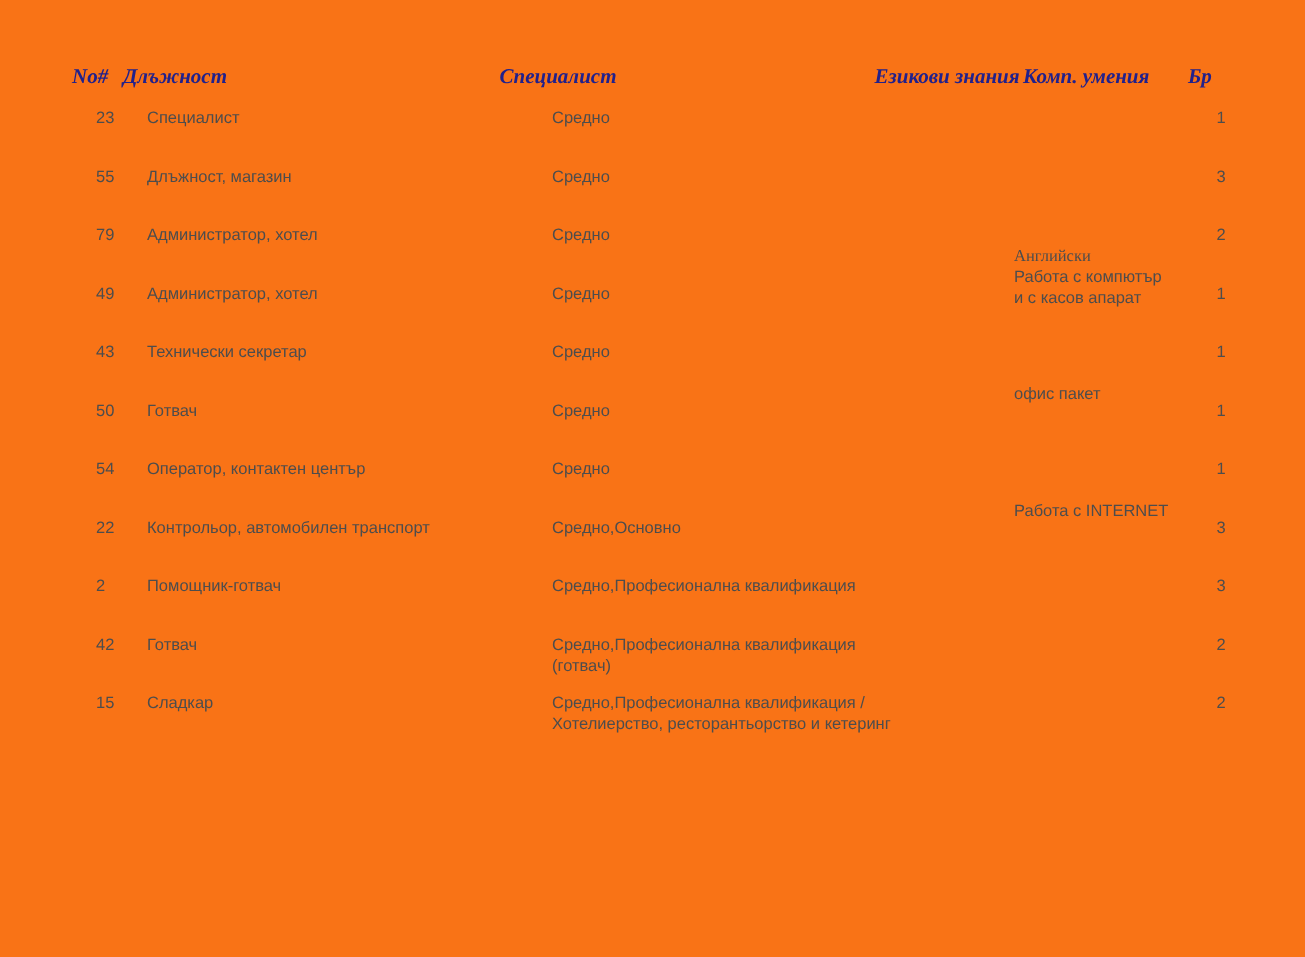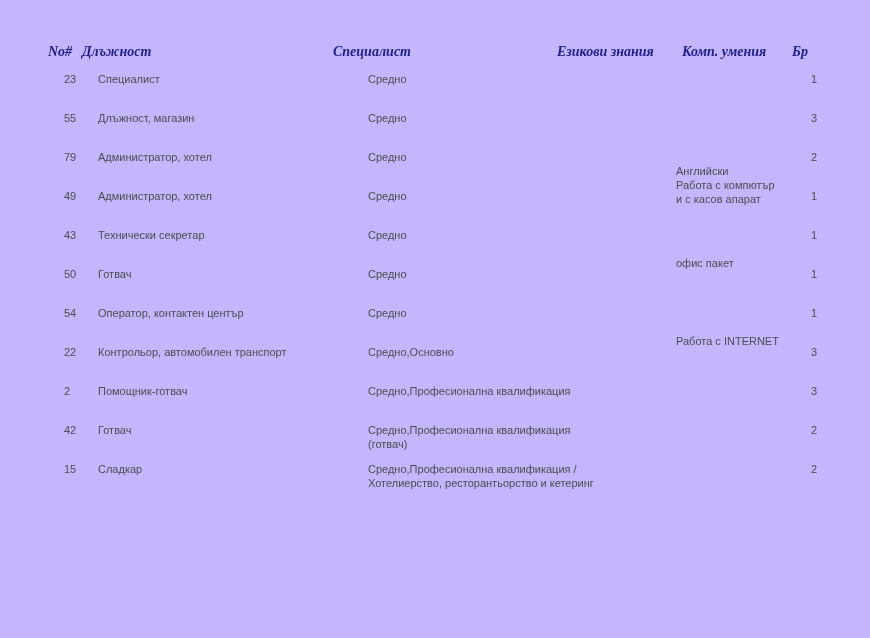--- a/index.html
+++ b/index.html
@@ -4,40 +4,40 @@
 <style>
   html, body {
     margin: 0;
     padding: 0;
     background: #ffffff;
   }
   .page {
     position: relative;
     width: 870px;
     height: 638px;
-    background: #c4b5fd;
+    background: #f97316;
     overflow: hidden;
     font-family: "Liberation Sans", sans-serif;
   }
   
   .thead .h {
     position: absolute;
     top: 44px;
     font-family: "Liberation Serif", serif;
     font-weight: bold;
     font-style: italic;
     font-size: 14px;
     line-height: 16px;
     color: #21218c;
     white-space: nowrap;
   }
   .h-no   { left: 48px;  }
   .h-pos  { left: 82px;  }
   .h-edu  { left: 333px; }
-  .h-lang { left: 557px; }
+  .h-lang { left: 583px; }
   .h-comp { left: 682px; }
   .h-cnt  { left: 792px; }
 
   
   .row {
     position: absolute;
     left: 0;
     width: 870px;
     height: 39px;
     margin-left: 16px;
@@ -47,21 +47,21 @@
     top: 0;
     font-size: 11px;
     line-height: 14px;
     color: #4d4d4d;
     white-space: pre-line;
   }
   .c-no  { left: 48px;  width: 30px;  }
   .c-pos { left: 82px;  width: 245px; }
   .c-edu { left: 352px; width: 240px; }
   .c-skl { left: 660px; width: 135px; }
-  .c-skl .langs { min-height: 14px; white-space: pre-line; }
+  .c-skl .langs { min-height: 14px; white-space: pre-line; font-family: Liberation Serif, serif; }
   .c-skl .comp  { white-space: pre-line; }
   .c-cnt { left: 795px; width: 20px;  }
 </style>
 </head>
 <body>
 
 <div class="page">
 
   <div class="thead">
     <span class="h h-no">No#</span>

